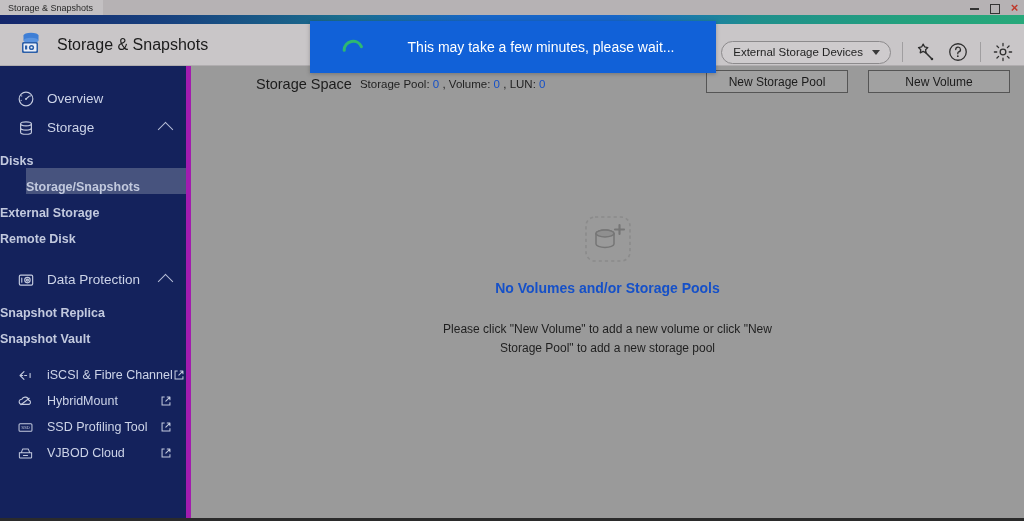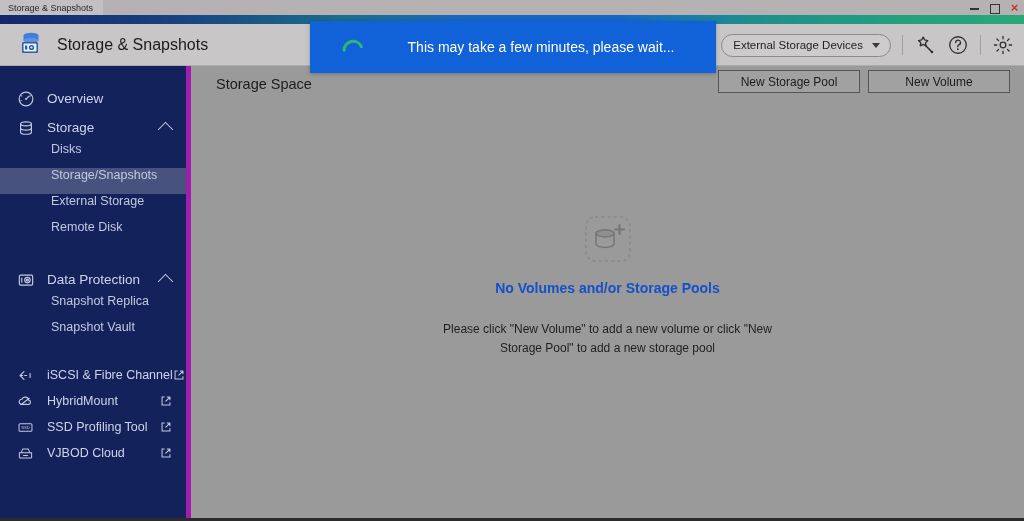--- a/index.html
+++ b/index.html
@@ -52,21 +52,21 @@
   .app-header {
     position: absolute; top: 24px; left: 0; width: 1024px; height: 42px;
     background: #c9c6c8;
     display: flex; align-items: center;
     border-bottom: 1px solid #b0adaf;
   }
   .brand { display: flex; align-items: center; gap: 11px; padding-left: 18px; }
   .brand-title { font-size: 16px; color: #1b1b1b; white-space: nowrap; }
 
   .header-right {
-    position: absolute; right: 10px; top: 0; height: 42px;
+    position: absolute; right: 10px; top: 7px; height: 42px;
     display: flex; align-items: center; gap: 11px; text-align: right;
   }
   .ext-pill {
     display: flex; align-items: center; gap: 9px;
     height: 23px; padding: 0 10px 0 11px;
     border: 1px solid #8c8a8c; border-radius: 12px;
     background: rgba(255,255,255,0.10);
     font-size: 11.5px; color: #232323; white-space: nowrap; cursor: pointer;
   }
   .caret {
@@ -97,58 +97,60 @@
     flex: 0 0 19px;
   }
   .nav-item .nav-ico svg { display: block; }
   .nav-label { flex: 1 1 auto; white-space: nowrap; }
   .chev {
     width: 11px; height: 11px; flex: 0 0 11px;
     border-left: 1.6px solid #b6bed6; border-top: 1.6px solid #b6bed6;
     transform: rotate(45deg); margin-right: 3px; margin-top: 4px;
   }
   .sub-item {
-    display: flex; align-items: flex-start;
-    height: 26px; padding-left: 51px;
+    display: flex; align-items: flex-end;
+    height: 26px; 
     color: #c2c9de; font-size: 12.5px; cursor: pointer;
     white-space: nowrap;
+    font-weight: bold;
   }
   .sub-item.selected {
     background: #46537f;
     border-top: 1px solid #5a6governor;
+    margin-left: 26px;
   }
   .sub-item.selected { background: #47537e; }
   .ext-item {
     display: flex; align-items: center;
     height: 26px; padding-left: 16px; padding-right: 14px;
     color: #cdd4e8; font-size: 12.5px; cursor: pointer;
   }
   .ext-item .nav-ico { width: 19px; height: 19px; margin-right: 12px;
     display:flex; align-items:center; justify-content:center; flex:0 0 19px; }
   .ext-link-ico { width: 12px; height: 12px; flex: 0 0 12px; }
   .nav-gap { height: 16px; }
 
   
   .main {
     position: absolute; top: 66px; left: 191px;
     width: 833px; height: 455px;
     background: #9a9a9a;
   }
   .content-bar {
     position: relative; height: 36px;
-    display: flex; align-items: center; padding-left: 25px;
+    display: flex; align-items: center; padding-left: 25px; margin-left: 40px;
   }
   .space-title { font-size: 14.5px; color: #1c1c1c; white-space: nowrap; }
   .space-counts {
     font-size: 11.5px; color: #1f1f1f; margin-left: 8px; white-space: nowrap;
   }
   .space-counts .num { color: #1550c8; }
   .bar-actions {
     position: absolute; right: 14px; top: 4px;
-    display: flex; gap: 8px;
+    display: flex; gap: 20px;
   }
   .btn {
     height: 23px; min-width: 142px; padding: 0 12px;
     border: 1px solid #555; background: rgba(255,255,255,0.07);
     font-size: 12px; color: #1b1b1b; cursor: pointer;
     font-family: "Liberation Sans", sans-serif;
     display: flex; align-items: center; justify-content: center;
     white-space: nowrap;
   }
 
@@ -378,20 +380,30 @@
         </span>
       </div>
 
     </div>
   </div>
 
   <div class="main">
 
     <div class="content-bar">
       <span class="space-title">Storage Space</span>
+      <span class="space-counts">
+        <span>Storage Pool:</span>
+        <span class="num">0</span>
+        <span>,</span>
+        <span>Volume:</span>
+        <span class="num">0</span>
+        <span>,</span>
+        <span>LUN:</span>
+        <span class="num">0</span>
+      </span>
 
       <div class="bar-actions">
         <button class="btn">New Storage Pool</button>
         <button class="btn">New Volume</button>
       </div>
     </div>
 
     <div class="empty-wrap">
       <div class="empty-icon">
         <svg width="54" height="54" viewBox="0 0 54 54" fill="none">

